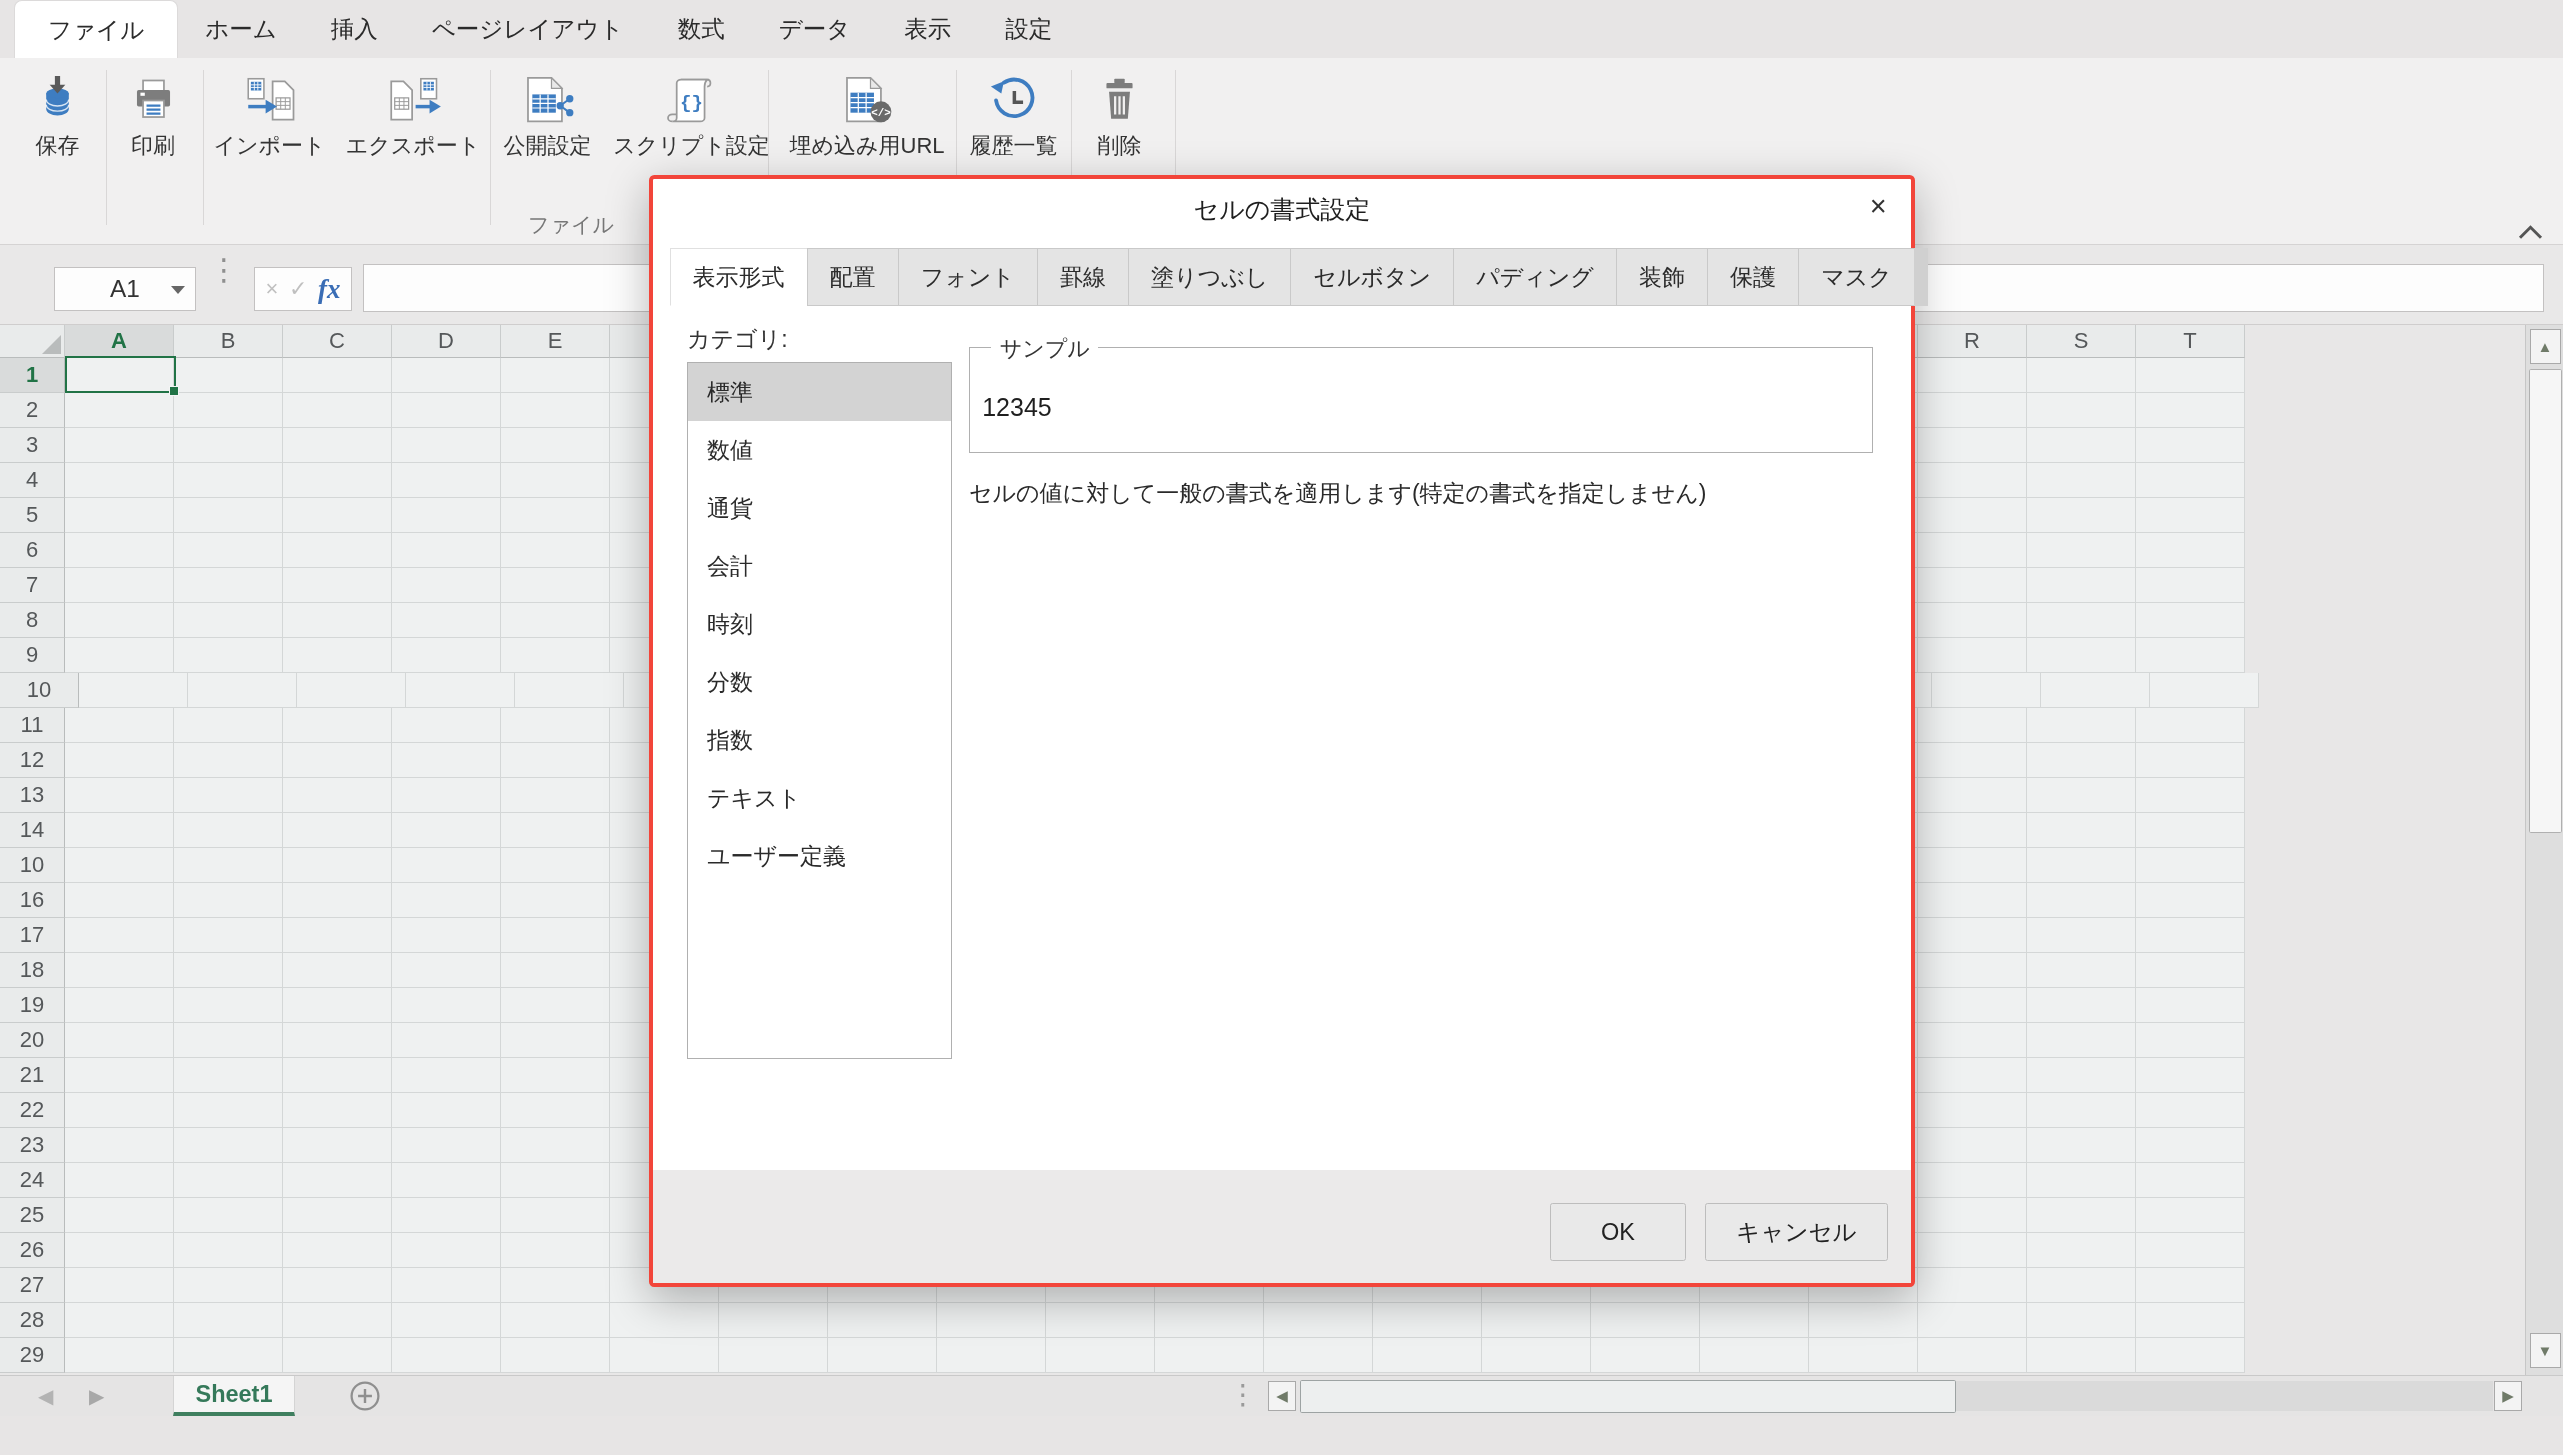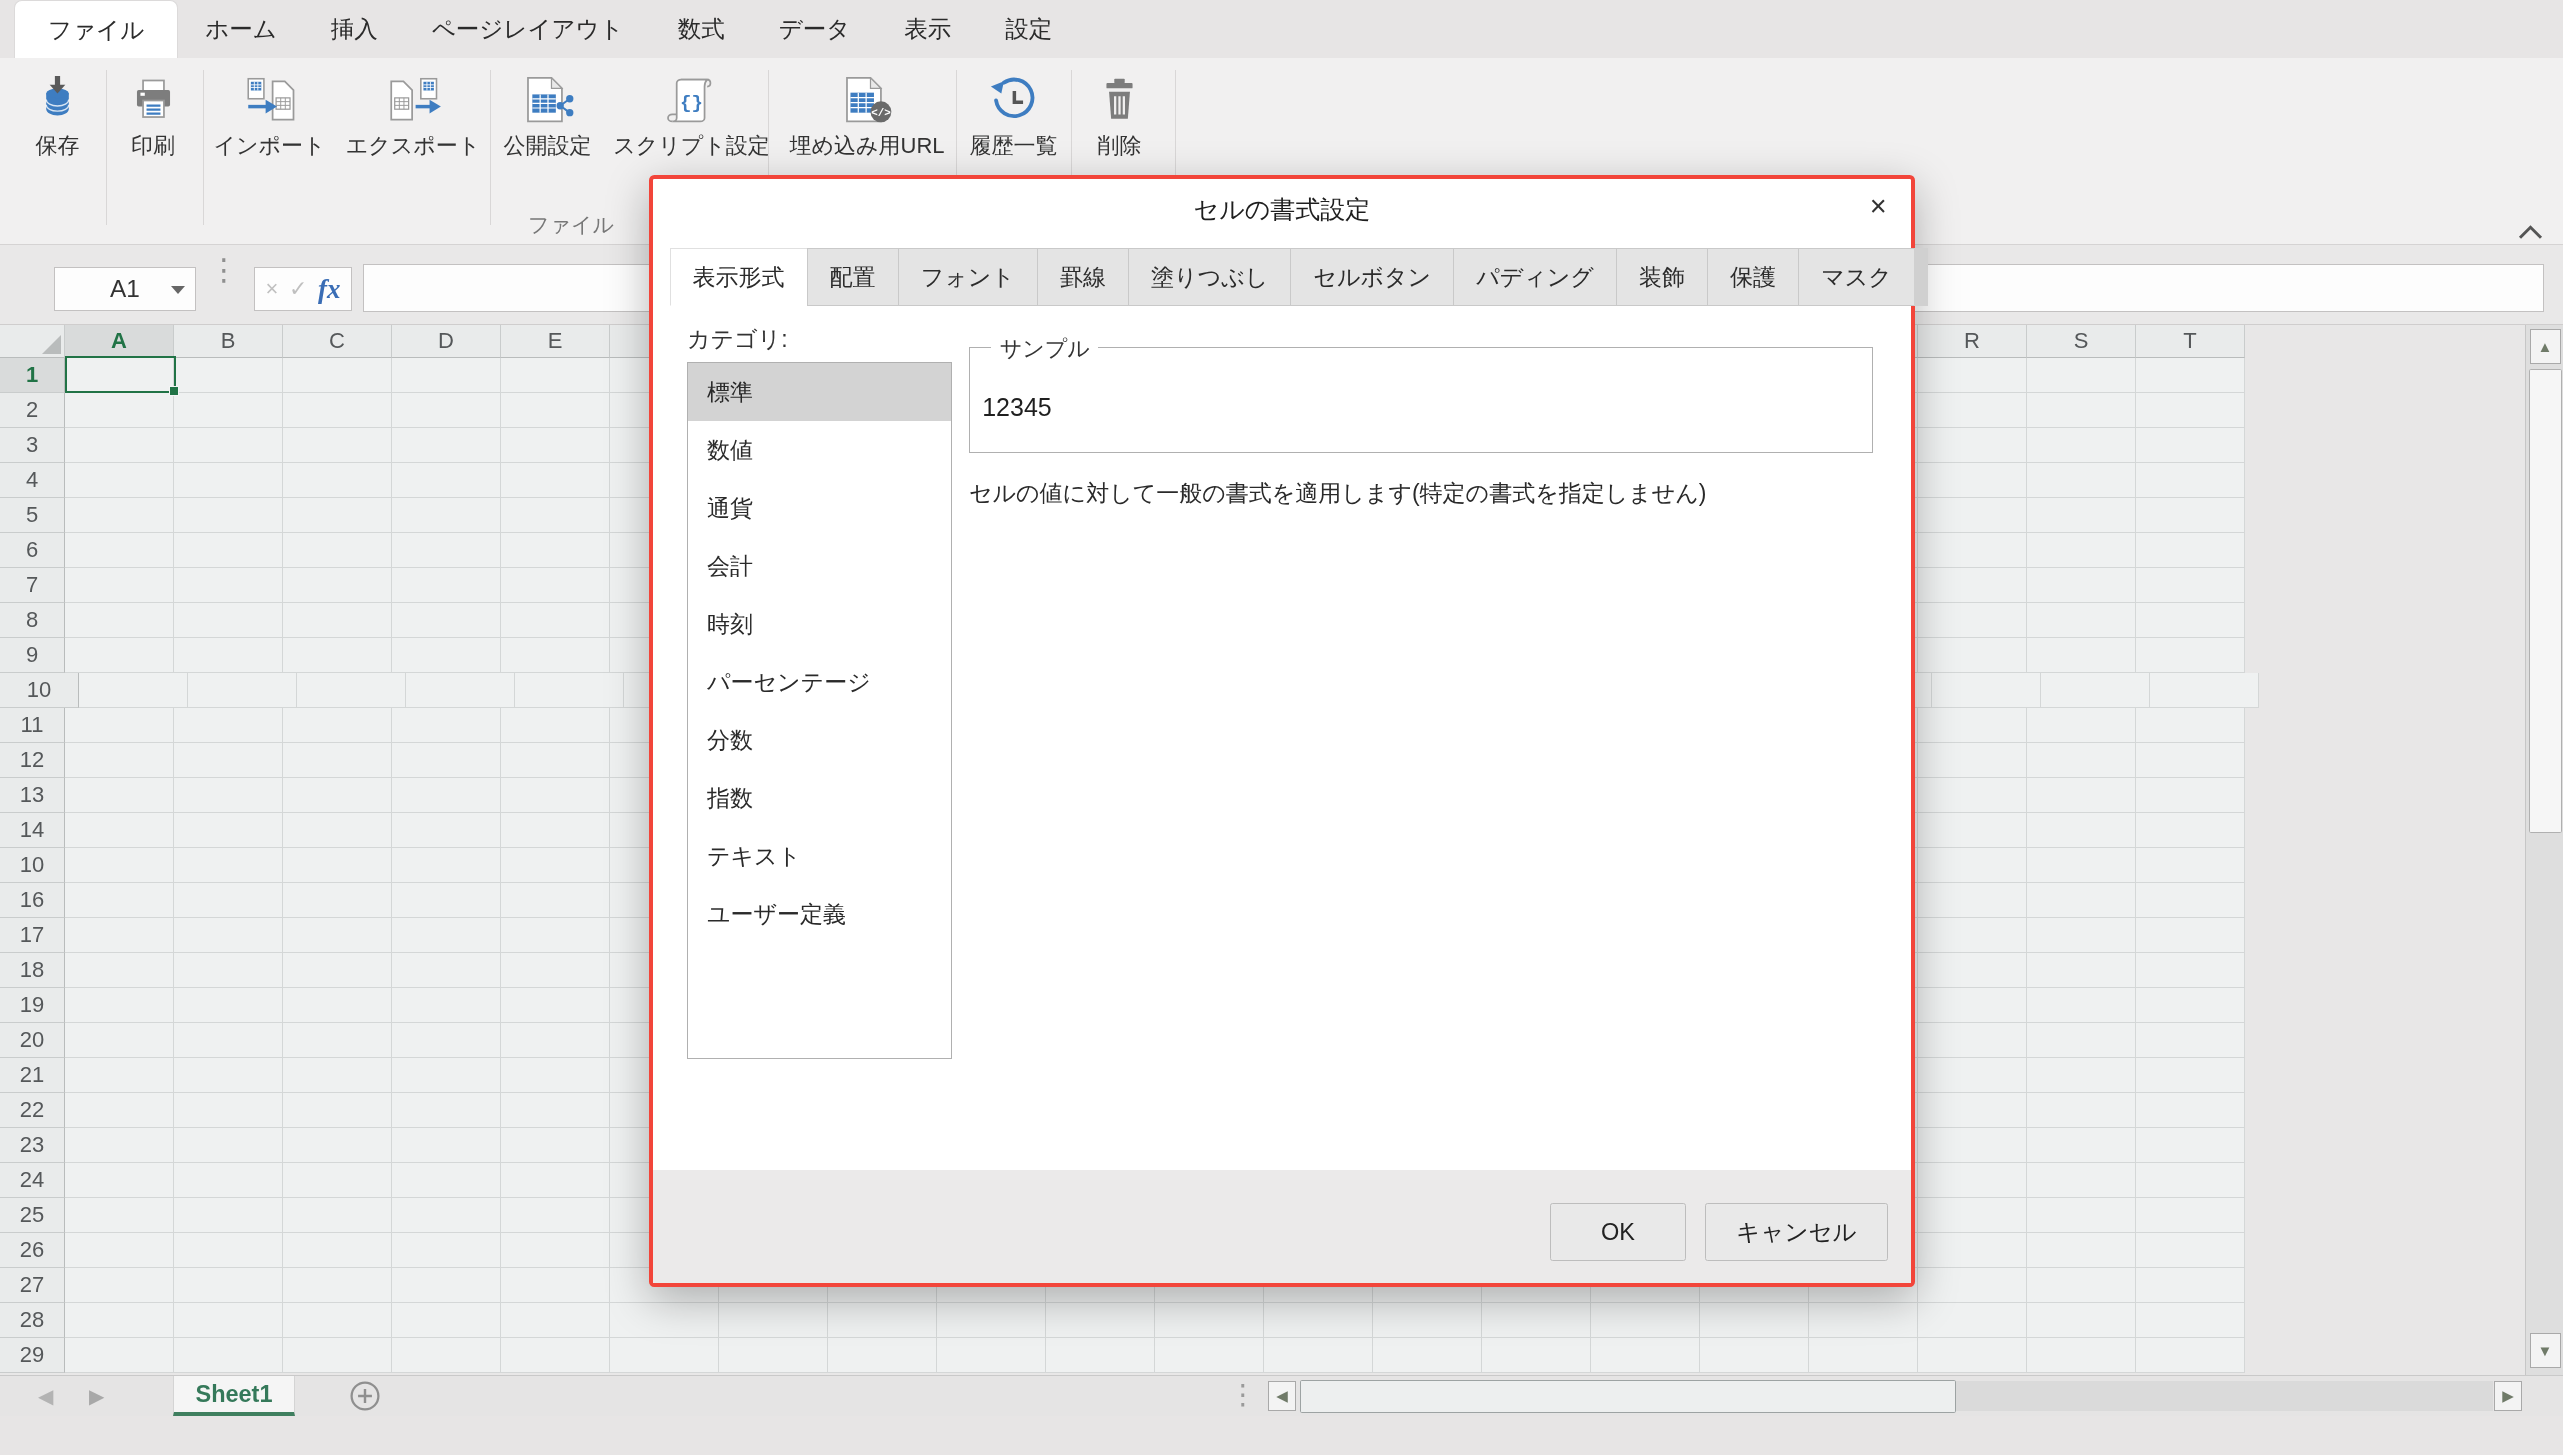--- a/index.html
+++ b/index.html
@@ -1002,21 +1002,20 @@
         <div class="dtab">マスク</div>
         <div id="dtab-strip"></div>
       </div>
     <div id="category-label">カテゴリ:</div>
     <div id="category-list">
         <div class="cat-item selected">標準</div>
         <div class="cat-item">数値</div>
         <div class="cat-item">通貨</div>
         <div class="cat-item">会計</div>
         <div class="cat-item">時刻</div>
-        <div class="cat-item">パーセンテージ</div>
         <div class="cat-item">分数</div>
         <div class="cat-item">指数</div>
         <div class="cat-item">テキスト</div>
         <div class="cat-item">ユーザー定義</div>
       </div>
     <div id="sample-box">
       <div id="sample-legend">サンプル</div>
       <div id="sample-value">12345</div>
     </div>
     <div id="dialog-desc">セルの値に対して一般の書式を適用します(特定の書式を指定しません)</div>

